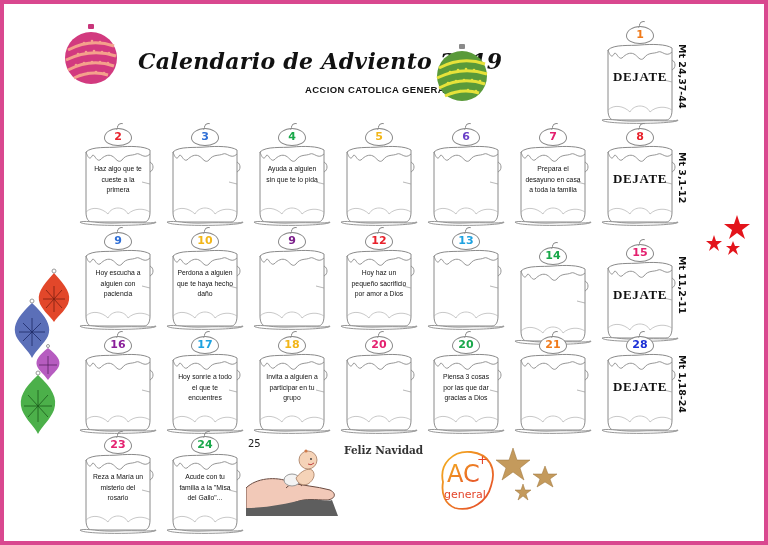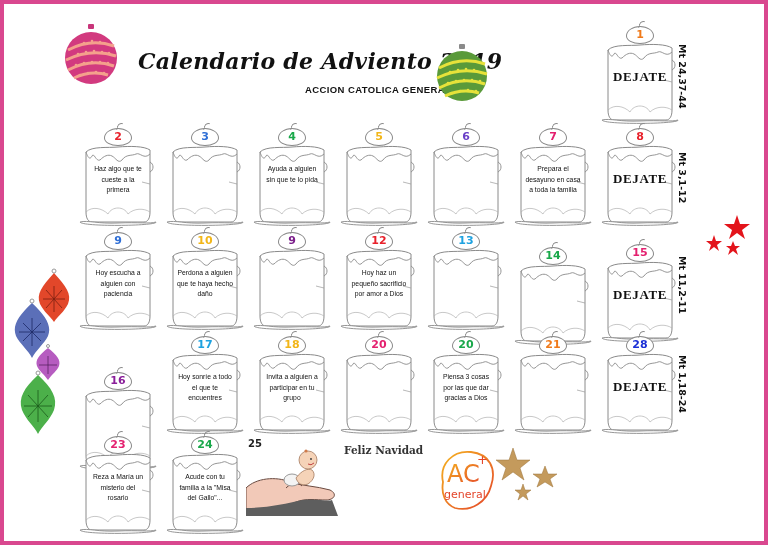--- a/index.html
+++ b/index.html
@@ -44,21 +44,21 @@
   .gospel {
     position: absolute; width: 14px; height: 80px;
     font-family: "DejaVu Sans", sans-serif; font-weight: bold; font-size: 9.5px; color: #111;
   }
   .gospel span {
     position: absolute; left: 0; top: 0; white-space: nowrap;
     transform-origin: 0 0; transform: translate(12px, 0) rotate(90deg);
   }
   .ornament { position: absolute; }
   .day25-label {
-    position: absolute; left: 248px; top: 438px; font-weight: bold; font-size: 10px; color:#222;
+    position: absolute; left: 248px; top: 438px; font-weight: normal; font-size: 10px; color:#222;
     font-family: "DejaVu Sans", sans-serif;
   }
   .feliz {
     position: absolute; left: 344px; top: 444px;
     font-family: "DejaVu Serif", serif; font-weight: bold;
     font-size: 10.5px; color: #333; white-space: nowrap;
   }
   .logo { position: absolute; left: 435px; top: 446px; width: 130px; height: 70px; }
   .red-stars { position: absolute; left: 705px; top: 215px; width: 48px; height: 42px; }
 </style>
@@ -343,21 +343,21 @@
         <path d="M8 10 C14 4 30 6 40 5 C52 4 66 4 72 8 L72 70 C72 76 70 80 66 80 L14 80 C10 80 8 76 8 70 Z" fill="#fff" stroke="#8a8a8a" stroke-width="1"></path>
         <path d="M8 10 C10 16 12 18 14 14 C16 10 18 20 22 18 C26 14 30 12 34 14 C38 16 40 22 44 18 C48 12 54 14 58 12 C62 10 66 18 72 12" fill="none" stroke="#8a8a8a" stroke-width="0.9"></path>
         <path d="M72 20 C76 22 76 28 72 30" fill="none" stroke="#8a8a8a" stroke-width="0.9"></path>
         <path d="M2 80 C10 78 20 82 40 81 C60 80 72 82 78 80 C80 84 4 85 2 80Z" fill="#fff" stroke="#8a8a8a" stroke-width="0.9"></path>
         <path d="M8 70 C14 64 24 66 30 72 C34 64 46 64 50 72 C56 66 66 66 72 70" fill="none" stroke="#b0b0b0" stroke-width="0.7"></path>
         <path d="M64 40 L72 42" stroke="#9a9a9a" stroke-width="0.7"></path>
       </svg>
       <div class="flame" style="color:#e4206f">15</div>
       <div class="candle-text big">DEJATE</div>
     </div>
-    <div class="candle" style="left: 78px; top: 336px; margin-top: 36px;">
+    <div class="candle" style="left: 78px; top: 336px;">
       <svg class="body" viewBox="0 0 80 84">
         <path d="M8 10 C14 4 30 6 40 5 C52 4 66 4 72 8 L72 70 C72 76 70 80 66 80 L14 80 C10 80 8 76 8 70 Z" fill="#fff" stroke="#8a8a8a" stroke-width="1"></path>
         <path d="M8 10 C10 16 12 18 14 14 C16 10 18 20 22 18 C26 14 30 12 34 14 C38 16 40 22 44 18 C48 12 54 14 58 12 C62 10 66 18 72 12" fill="none" stroke="#8a8a8a" stroke-width="0.9"></path>
         <path d="M72 20 C76 22 76 28 72 30" fill="none" stroke="#8a8a8a" stroke-width="0.9"></path>
         <path d="M2 80 C10 78 20 82 40 81 C60 80 72 82 78 80 C80 84 4 85 2 80Z" fill="#fff" stroke="#8a8a8a" stroke-width="0.9"></path>
         <path d="M8 70 C14 64 24 66 30 72 C34 64 46 64 50 72 C56 66 66 66 72 70" fill="none" stroke="#b0b0b0" stroke-width="0.7"></path>
         <path d="M64 40 L72 42" stroke="#9a9a9a" stroke-width="0.7"></path>
       </svg>
       <div class="flame" style="color:#8a1f9a">16</div>
       <div class="candle-text"></div>

